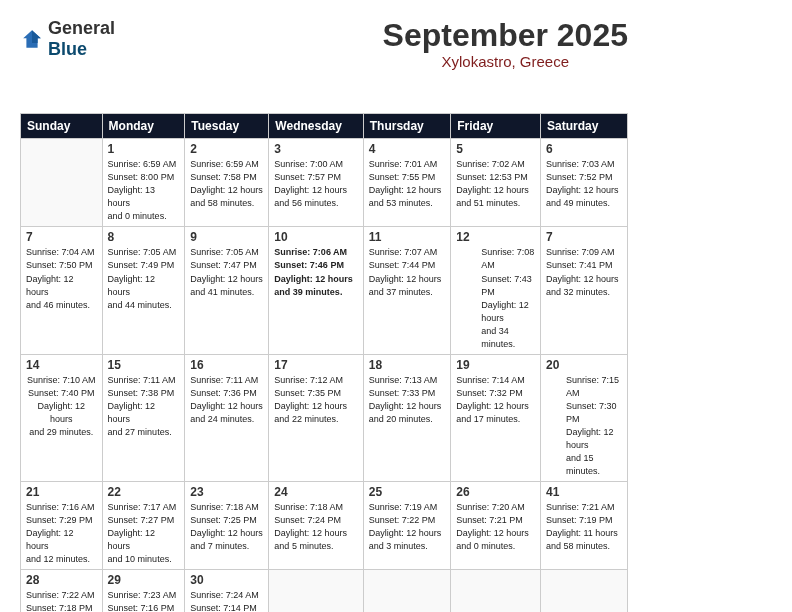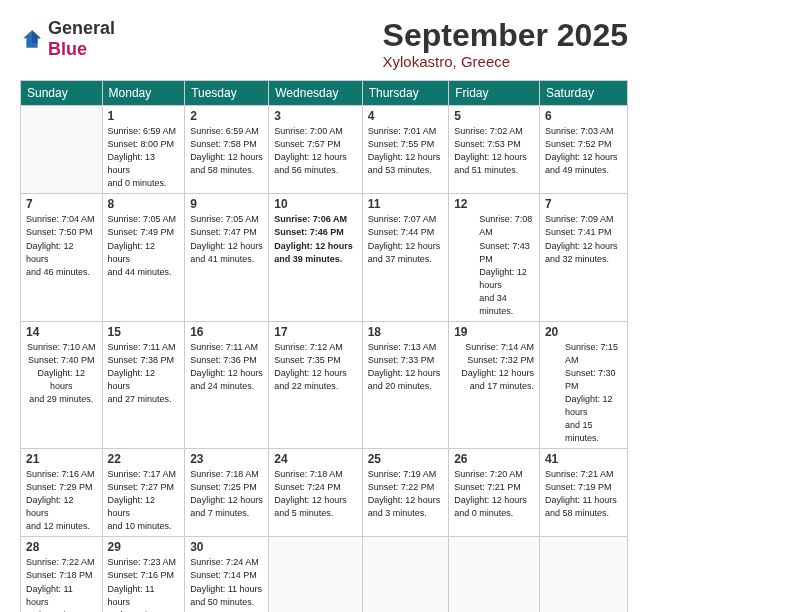--- a/index.html
+++ b/index.html
@@ -9,69 +9,70 @@
       width: 792px;
       height: 612px;
       overflow: hidden;
     }
     .page {
       width: 648px;
       height: 612px;
       padding: 18px 20px 12px 20px;
       display: flex;
       flex-direction: column;
+      gap: 33px;
     }
     .header {
       display: flex;
       justify-content: space-between;
       align-items: flex-start;
       margin-bottom: 10px;
     }
     .logo {
       display: flex;
       align-items: center;
       gap: 4px;
     }
     .logo-text-general {
       font-size: 18px;
       font-weight: bold;
       color: #333;
     }
     .logo-text-blue {
       font-size: 18px;
       font-weight: bold;
-      color: #be185d;
+      color: #0c4a6e;
     }
     .logo-icon {
       width: 24px;
       height: 24px;
     }
     .title-block {
-      text-align: left;
+      text-align: center;
     }
     .month-title {
       font-size: 32px;
       font-weight: bold;
       color: #333;
       line-height: 1.1;
     }
     .location {
       font-size: 15px;
       color: #7f1d1d;
     }
     .calendar-table {
       width: 100%;
       border-collapse: collapse;
       flex: 1;
     }
     .calendar-table th {
-      background-color: #0f766e;
+      background-color: #0f172a;
       color: #fff;
       font-size: 12px;
-      font-weight: normal;
+      font-weight: bold;
       text-align: left;
       padding: 5px 6px;
       border: 1px solid #ccc;
     }
     .calendar-table td {
       border: 1px solid #ccc;
       vertical-align: top;
       padding: 3px 5px;
       width: 113px;
       height: 88px;
@@ -158,21 +159,21 @@
           <td>
             <span class="day-number">4</span>
             <div class="cell-info" style="white-space: pre-line;">Sunrise: 7:01 AM
 Sunset: 7:55 PM
 Daylight: 12 hours
 and 53 minutes.</div>
           </td>
           <td>
             <span class="day-number">5</span>
             <div class="cell-info" style="white-space: pre-line;">Sunrise: 7:02 AM
-Sunset: 7:53 PM
+Sunset: 12:53 PM
 Daylight: 12 hours
 and 51 minutes.</div>
           </td>
           <td>
             <span class="day-number">6</span>
             <div class="cell-info" style="white-space: pre-line;">Sunrise: 7:03 AM
 Sunset: 7:52 PM
 Daylight: 12 hours
 and 49 minutes.</div>
           </td>
@@ -259,21 +260,21 @@
           </td>
           <td>
             <span class="day-number">18</span>
             <div class="cell-info" style="white-space: pre-line;">Sunrise: 7:13 AM
 Sunset: 7:33 PM
 Daylight: 12 hours
 and 20 minutes.</div>
           </td>
           <td>
             <span class="day-number">19</span>
-            <div class="cell-info" style="white-space: pre-line; text-align: right;">Sunrise: 7:14 AM
+            <div class="cell-info" style="white-space: pre-line;">Sunrise: 7:14 AM
 Sunset: 7:32 PM
 Daylight: 12 hours
 and 17 minutes.</div>
           </td>
           <td>
             <span class="day-number">20</span>
             <div class="cell-info" style="white-space: pre-line; margin-left: 20px;">Sunrise: 7:15 AM
 Sunset: 7:30 PM
 Daylight: 12 hours
 and 15 minutes.</div>

